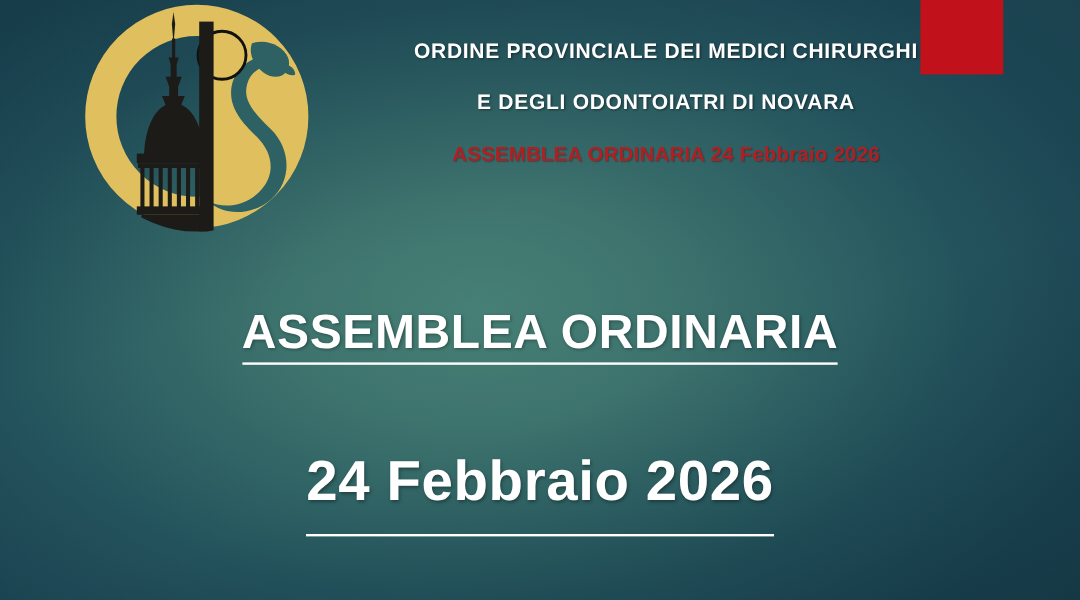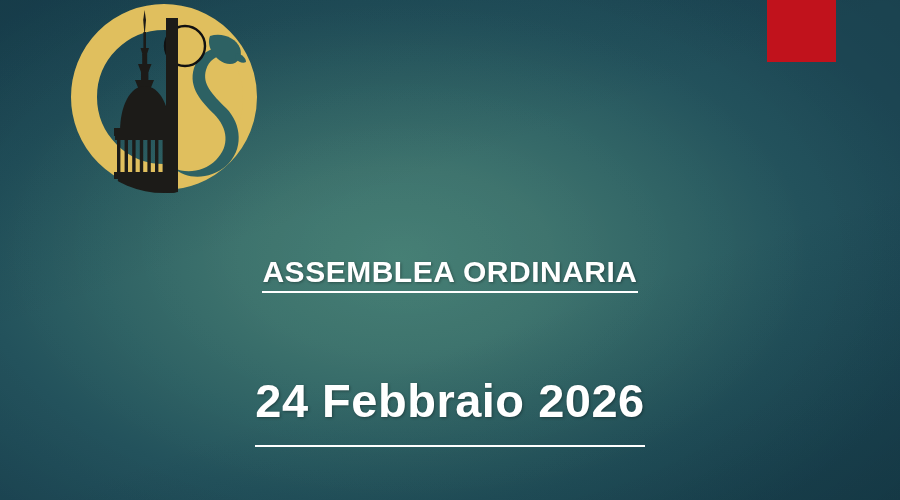--- a/index.html
+++ b/index.html
@@ -78,21 +78,21 @@
   #main-title-wrap {
     position: absolute;
     left: 0;
     top: 255px;
     width: 900px;
     text-align: center;
   }
   #main-title {
     display: inline-block;
     color: #ffffff;
-    font-size: 30px;
+    font-size: 40px;
     font-weight: bold;
     letter-spacing: 0.5px;
     line-height: 1.1;
     border-bottom: 2px solid #ffffff;
     padding-bottom: 3px;
     text-shadow: 1px 1px 3px rgba(0,0,0,0.35);
     white-space: nowrap;
   }
   #date-title-wrap {
     position: absolute;
@@ -199,20 +199,25 @@
           <rect x="109.4" y="142" width="3.4" height="34"></rect>
         </g>
         <rect x="54" y="174" width="62" height="7"></rect>
 
         <path d="M58 181 L113 181 L116 196 L56 196 Z"></path>
         <rect x="106" y="20" width="12" height="178"></rect>
       </g>
     </svg>
   </div>
 
+  <div id="header-text">
+    <div id="hdr-line-1" class="hdr-line">ORDINE PROVINCIALE DEI MEDICI CHIRURGHI</div>
+    <div id="hdr-line-2" class="hdr-line">E DEGLI ODONTOIATRI DI NOVARA</div>
+    <div id="hdr-line-3" class="hdr-line">ASSEMBLEA ORDINARIA 24 Febbraio 2026</div>
+  </div>
 
   <div id="main-title-wrap">
     <span id="main-title">ASSEMBLEA ORDINARIA</span>
   </div>
 
   <div id="date-title-wrap">
     <span id="date-title">24 Febbraio 2026</span>
   </div>
 
 </div>

